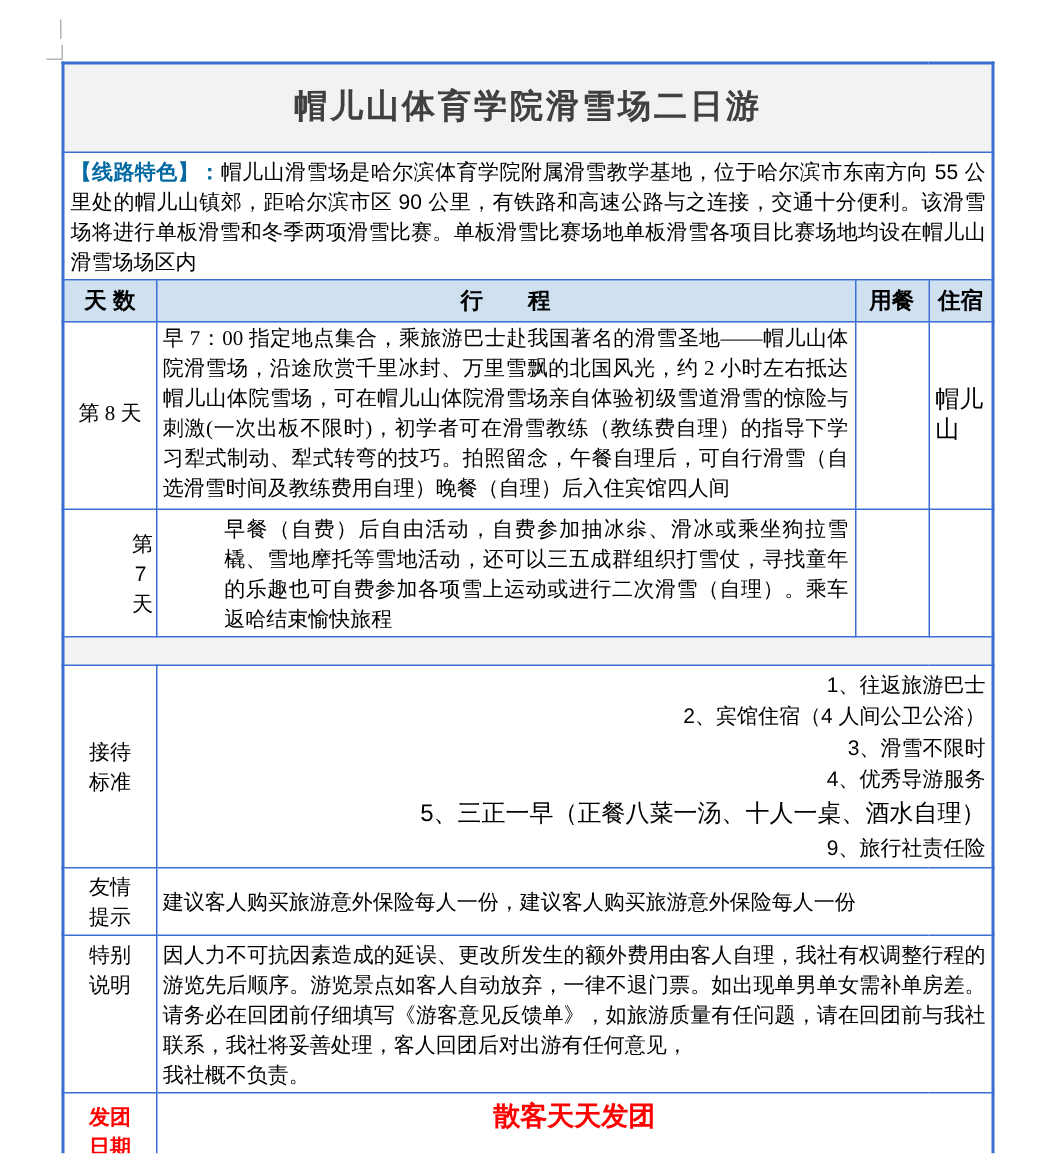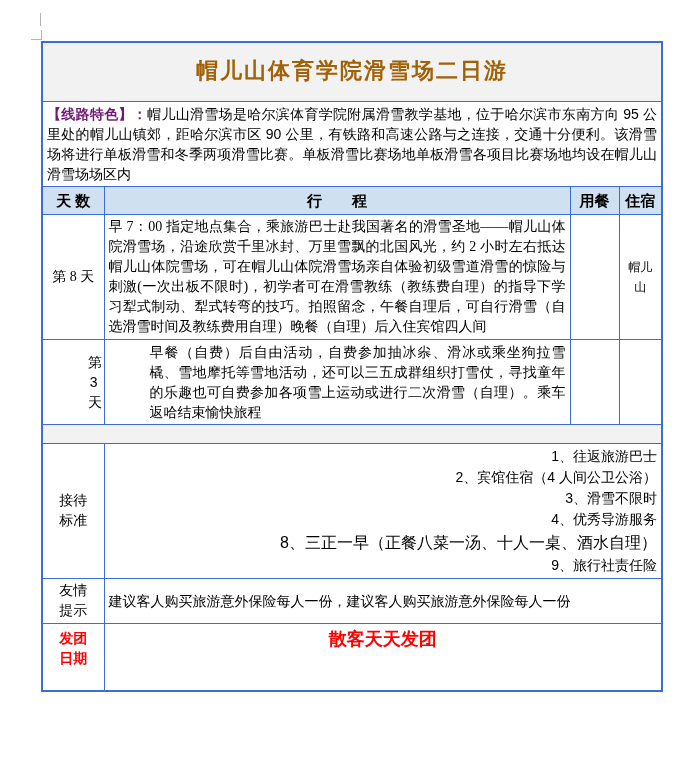--- a/index.html
+++ b/index.html
@@ -45,33 +45,33 @@
     vertical-align: middle;
     word-break: break-all;
     line-height: 20px;
   }
   .title-row td {
     height: 54px;
     background: #f2f2f2;
     text-align: center;
   }
   .doc-title {
-    color: #a16207;
+    color: #404040;
     font-size: 22px;
     font-weight: bold;
     letter-spacing: 2px;
   }
   .intro-row td {
     height: 77px;
     vertical-align: top;
     text-align: justify;
     padding: 3px 5px;
   }
   .intro-label {
-    color: #701a75;
+    color: #0369a1;
     font-weight: bold;
   }
   .head-row td {
     height: 23px;
     background: #CFE0F1;
     font-weight: bold;
     text-align: center;
     font-size: 15px;
     margin-left: 24px;
   }
@@ -83,34 +83,32 @@
     text-align: center;
   }
   td.itin-cell {
     text-align: justify;
     vertical-align: top;
     padding: 2px 6px;
   }
   tr.day1 td { height: 119px; font-family: Liberation Serif, serif; }
   tr.day2 td { height: 58px; padding-left: 45px; }
   td.lodge-cell, td.meal-cell {
-    text-align: center;
     padding: 2px 1px;
-    font-size: 12px;
+    font-size: 16px;
   }
   tr.spacer-row td {
     height: 18px;
     background: #f2f2f2;
     padding: 0;
   }
   td.side-label {
     text-align: center;
     white-space: pre-line;
     line-height: 24px;
-    font-family: Liberation Serif, serif;
   }
   tr.reception td { height: 127px; }
   .reception-items {
     padding-left: 14px;
     text-align: right;
   }
   .reception-items .item {
     line-height: 21px;
   }
   .reception-items .item.big {
@@ -159,70 +157,78 @@
 
     <tbody>
         <tr class="title-row">
       <td colspan="4">
         <span class="doc-title">帽儿山体育学院滑雪场二日游</span>
       </td>
     </tr>
 
     <tr class="intro-row">
       <td colspan="4">
-        <span class="intro-label">【线路特色】：</span><span>帽儿山滑雪场是哈尔滨体育学院附属滑雪教学基地，位于哈尔滨市东南方向 95 公里处的帽儿山镇郊，距哈尔滨市区 90 公里，有铁路和高速公路与之连接，交通十分便利。该滑雪场将进行单板滑雪和冬季两项滑雪比赛。单板滑雪比赛场地单板滑雪各项目比赛场地均设在帽儿山滑雪场场区内</span>
+        <span class="intro-label">【线路特色】：</span><span>帽儿山滑雪场是哈尔滨体育学院附属滑雪教学基地，位于哈尔滨市东南方向 55 公里处的帽儿山镇郊，距哈尔滨市区 90 公里，有铁路和高速公路与之连接，交通十分便利。该滑雪场将进行单板滑雪和冬季两项滑雪比赛。单板滑雪比赛场地单板滑雪各项目比赛场地均设在帽儿山滑雪场场区内</span>
       </td>
     </tr>
 
     <tr class="head-row">
       <td>天 数</td>
       <td>行　　程</td>
       <td>用餐</td>
       <td>住宿</td>
     </tr>
 
     <tr class="day1">
       <td class="day-label">第 8 天</td>
       <td class="itin-cell">早 7：00 指定地点集合，乘旅游巴士赴我国著名的滑雪圣地——帽儿山体院滑雪场，沿途欣赏千里冰封、万里雪飘的北国风光，约 2 小时左右抵达帽儿山体院雪场，可在帽儿山体院滑雪场亲自体验初级雪道滑雪的惊险与刺激(一次出板不限时)，初学者可在滑雪教练（教练费自理）的指导下学习犁式制动、犁式转弯的技巧。拍照留念，午餐自理后，可自行滑雪（自选滑雪时间及教练费用自理）晚餐（自理）后入住宾馆四人间</td>
       <td class="meal-cell"></td>
       <td class="lodge-cell">帽儿山</td>
     </tr>
 
     <tr class="day2">
-      <td class="day-label">第 3 天</td>
+      <td class="day-label">第 7 天</td>
       <td class="itin-cell">早餐（自费）后自由活动，自费参加抽冰尜、滑冰或乘坐狗拉雪橇、雪地摩托等雪地活动，还可以三五成群组织打雪仗，寻找童年的乐趣也可自费参加各项雪上运动或进行二次滑雪（自理）。乘车返哈结束愉快旅程</td>
       <td class="meal-cell"></td>
       <td class="lodge-cell"></td>
     </tr>
 
     <tr class="spacer-row">
       <td colspan="4"></td>
     </tr>
 
     <tr class="reception">
       <td class="side-label">接待
 标准</td>
       <td colspan="3">
         <div class="reception-items">
           <div class="item">1、往返旅游巴士</div>
           <div class="item">2、宾馆住宿（4 人间公卫公浴）</div>
           <div class="item">3、滑雪不限时</div>
           <div class="item">4、优秀导游服务</div>
-          <div class="item big">8、三正一早（正餐八菜一汤、十人一桌、酒水自理）</div>
+          <div class="item big">5、三正一早（正餐八菜一汤、十人一桌、酒水自理）</div>
           <div class="item">9、旅行社责任险</div>
         </div>
       </td>
     </tr>
 
     <tr class="tips">
       <td class="side-label">友情
 提示</td>
       <td colspan="3" class="tips-cell">建议客人购买旅游意外保险每人一份，建议客人购买旅游意外保险每人一份</td>
     </tr>
 
+    <tr class="special">
+      <td class="side-label">特别
+说明</td>
+      <td colspan="3" class="special-cell">
+        <div>因人力不可抗因素造成的延误、更改所发生的额外费用由客人自理，我社有权调整行程的游览先后顺序。游览景点如客人自动放弃，一律不退门票。如出现单男单女需补单房差。请务必在回团前仔细填写《游客意见反馈单》，如旅游质量有任问题，请在回团前与我社联系，我社将妥善处理，客人回团后对出游有任何意见，</div>
+        <div>我社概不负责。</div>
+      </td>
+    </tr>
 
     <tr class="departure">
       <td class="side-label">发团
 日期</td>
       <td colspan="3" class="departure-cell">散客天天发团</td>
     </tr>
 
   </tbody>
     </table>
 </div>

